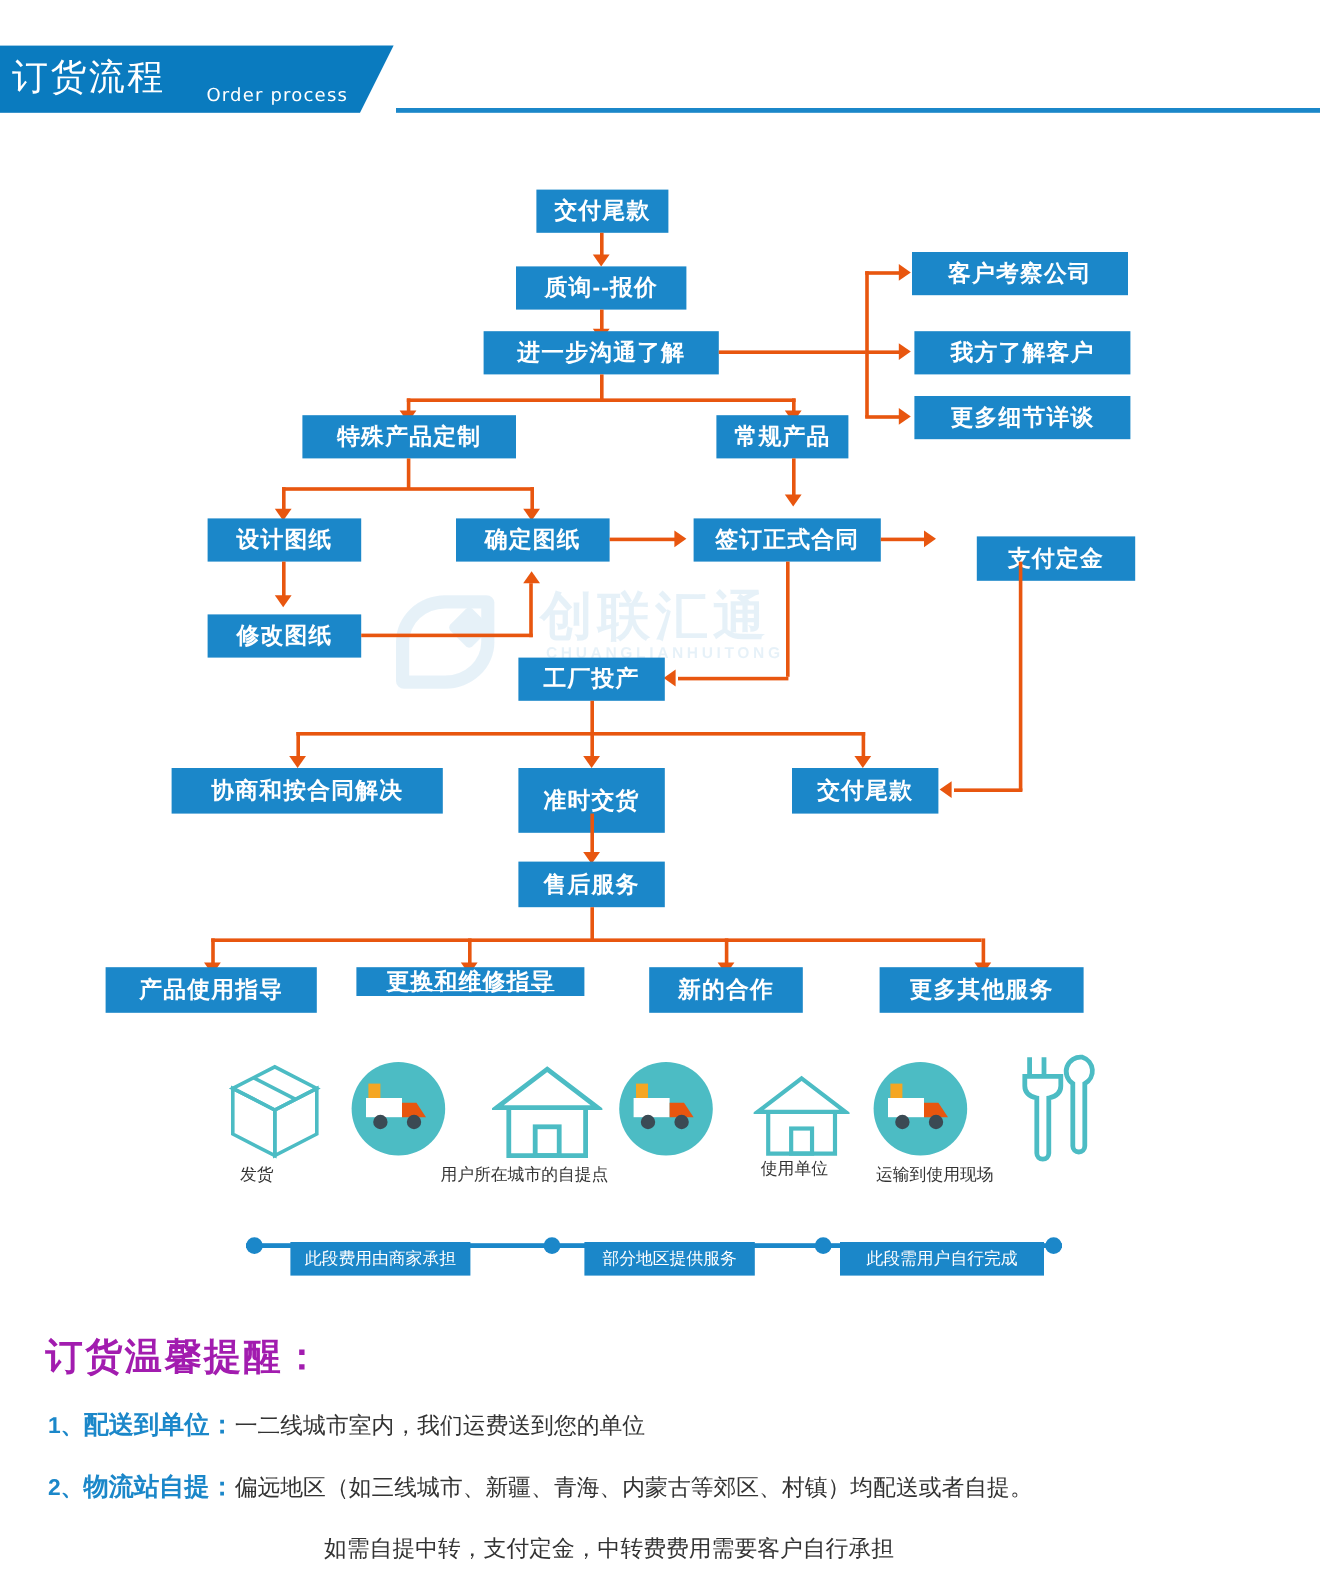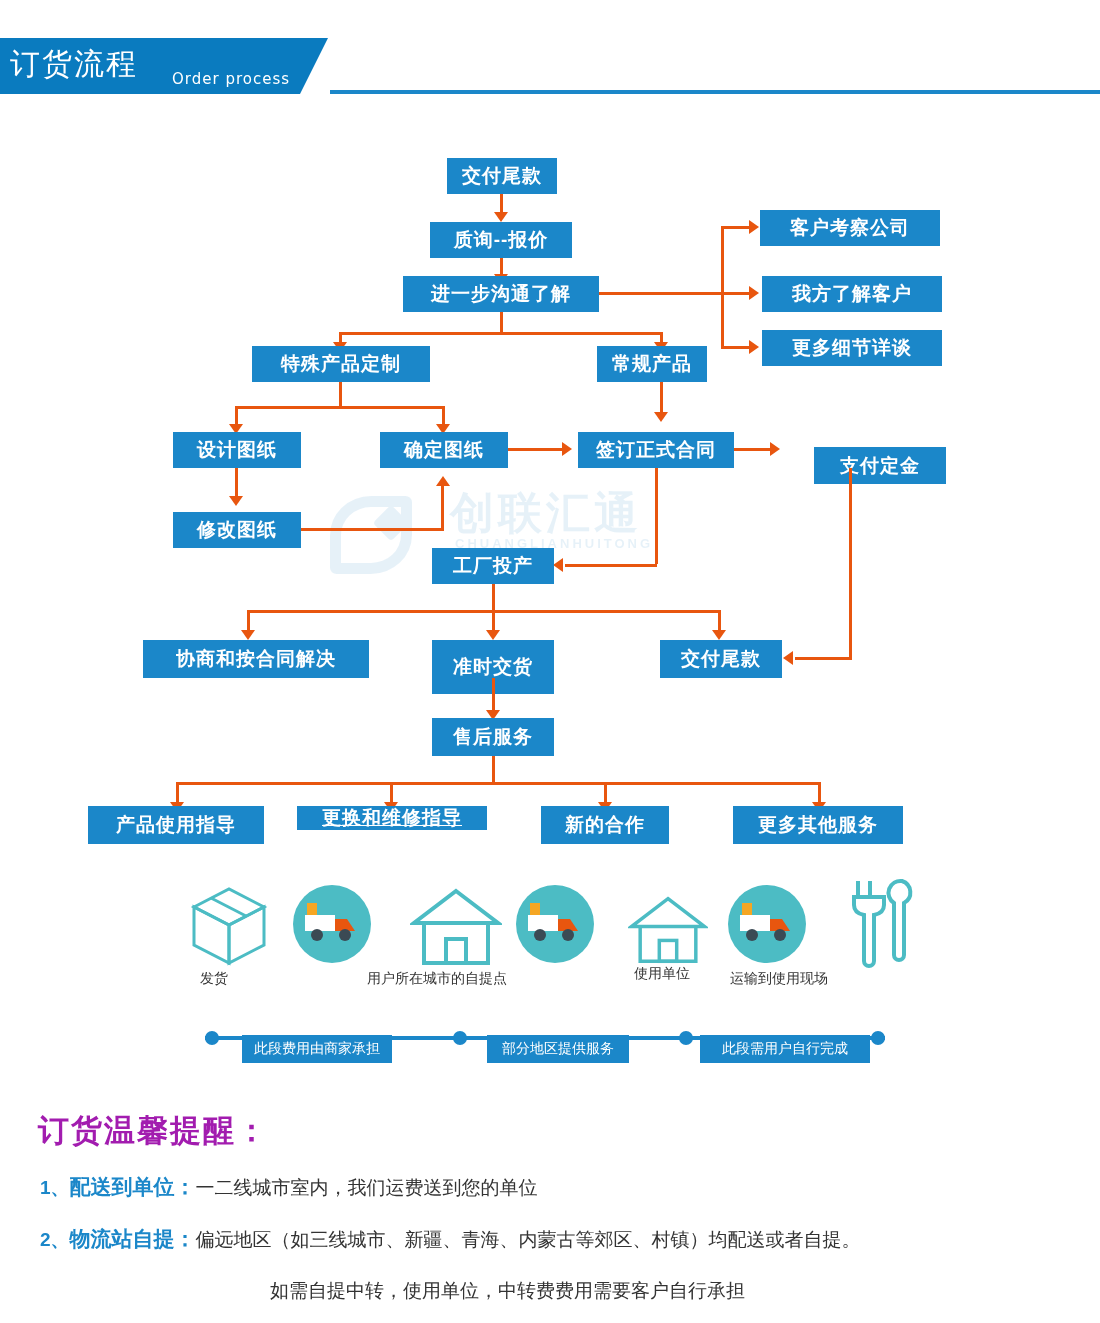--- a/index.html
+++ b/index.html
@@ -250,14 +250,14 @@
   <div class="notes-title">订货温馨提醒：</div>
 
   <div class="note-row" style="left:40px;top:83px;">
     <span class="note-num">1、</span><span class="note-key">配送到单位</span><span class="note-key">：</span><span>一二线城市室内，我们运费送到您的单位</span>
   </div>
 
   <div class="note-row" style="left:40px;top:135px;">
     <span class="note-num">2、</span><span class="note-key">物流站自提</span><span class="note-key">：</span><span>偏远地区（如三线城市、新疆、青海、内蒙古等郊区、村镇）均配送或者自提。</span>
   </div>
 
-  <div class="note-row" style="left:270px;top:188px;">如需自提中转，使用单位，中转费费用需要客户自行承担</div>
+  <div class="note-row" style="left:270px;top:188px;">如需自提中转，支付定金，中转费费用需要客户自行承担</div>
 </div>
 
 </body></html>

